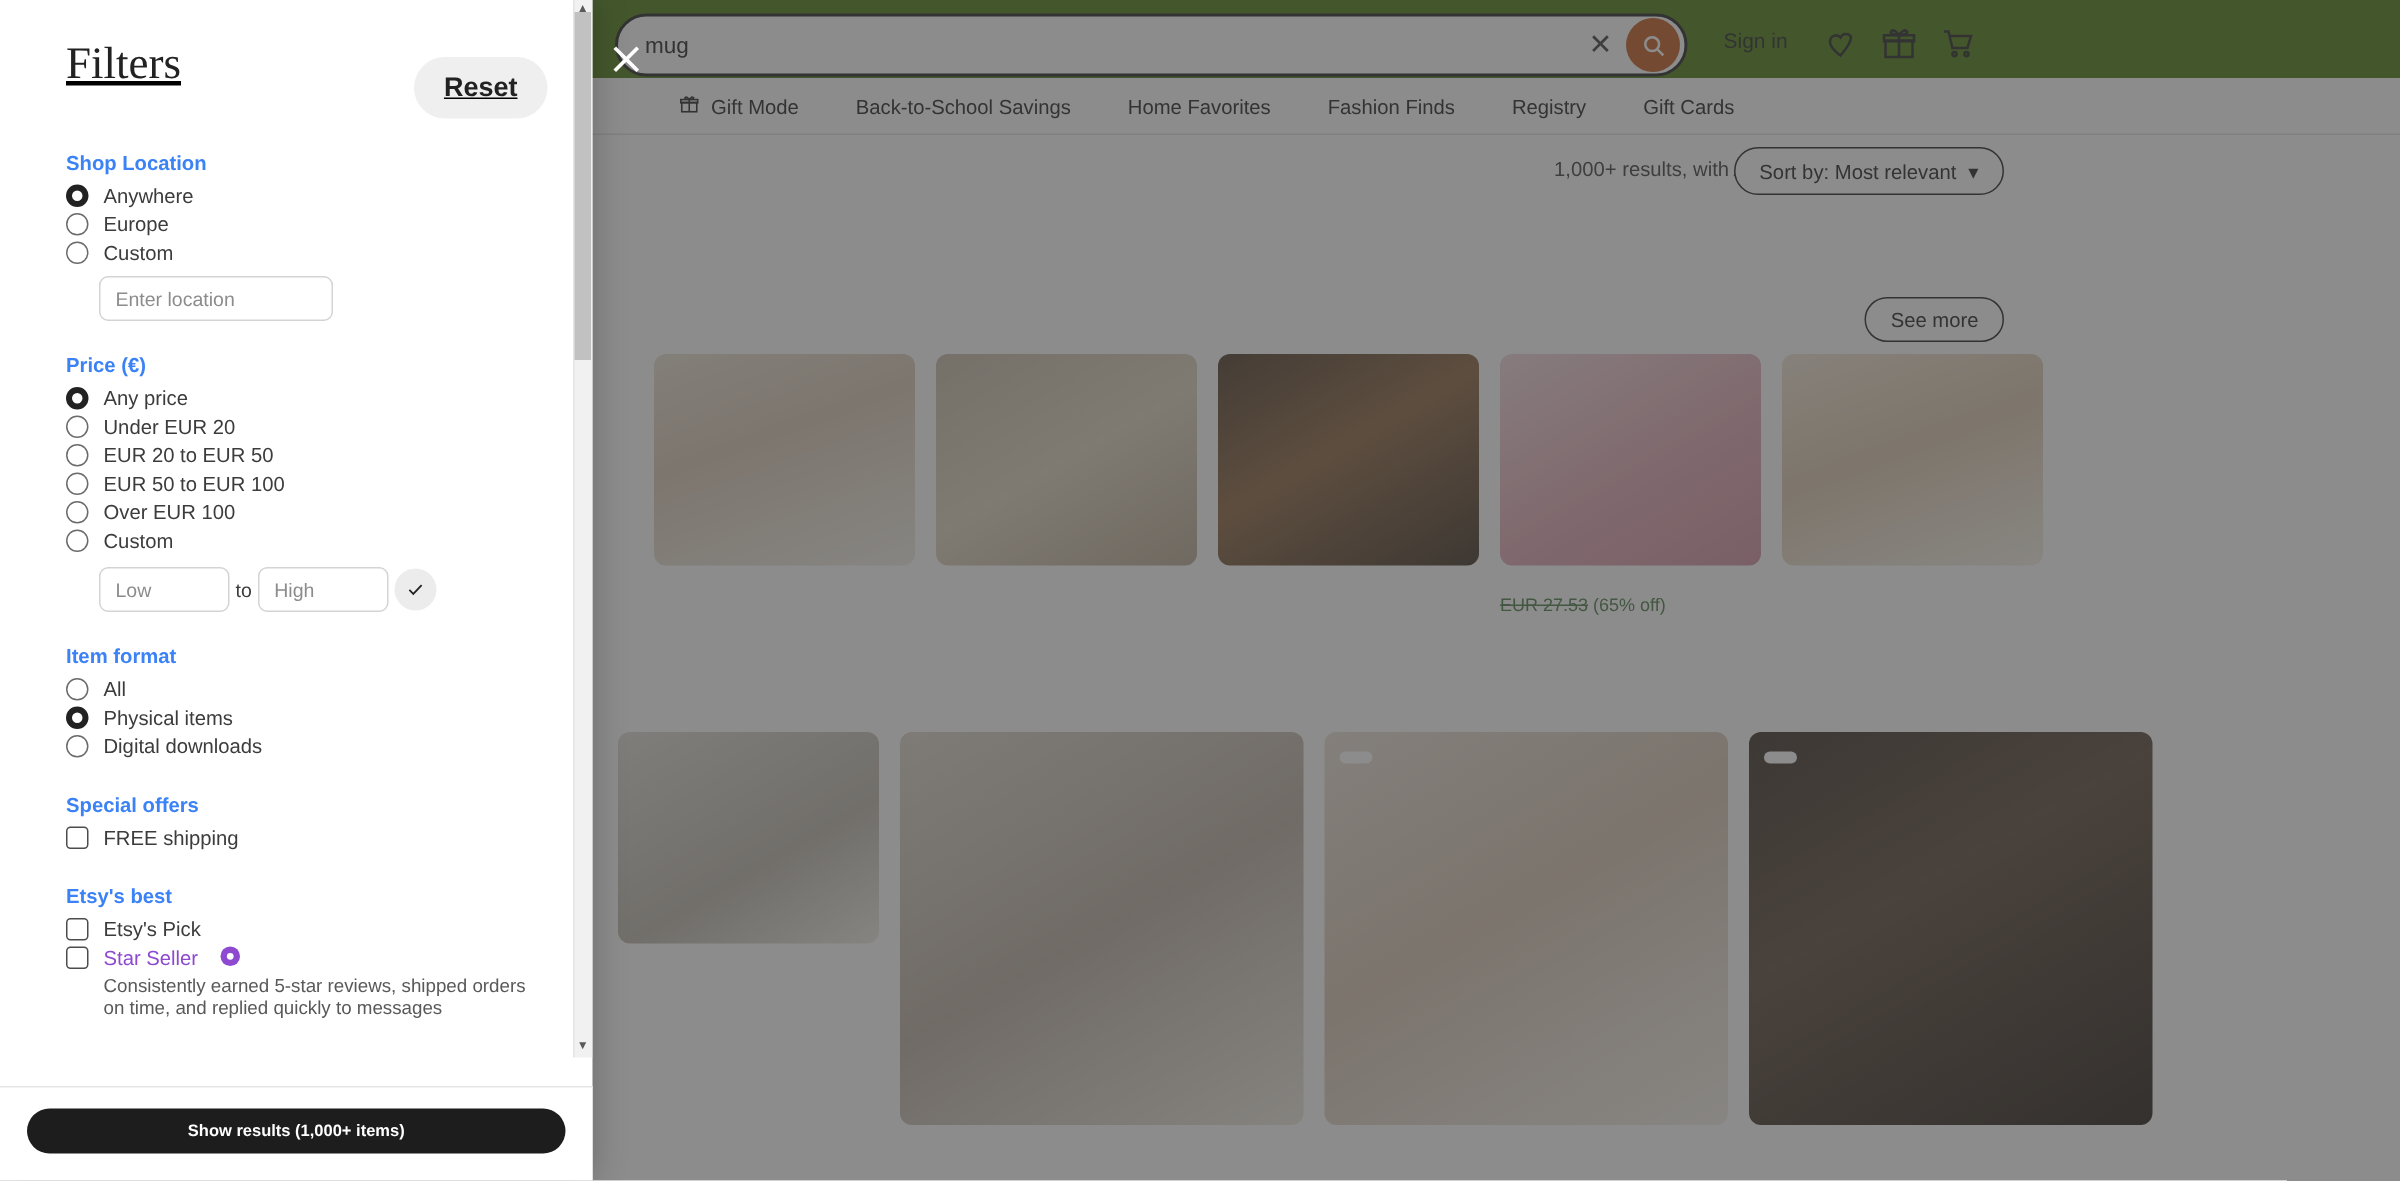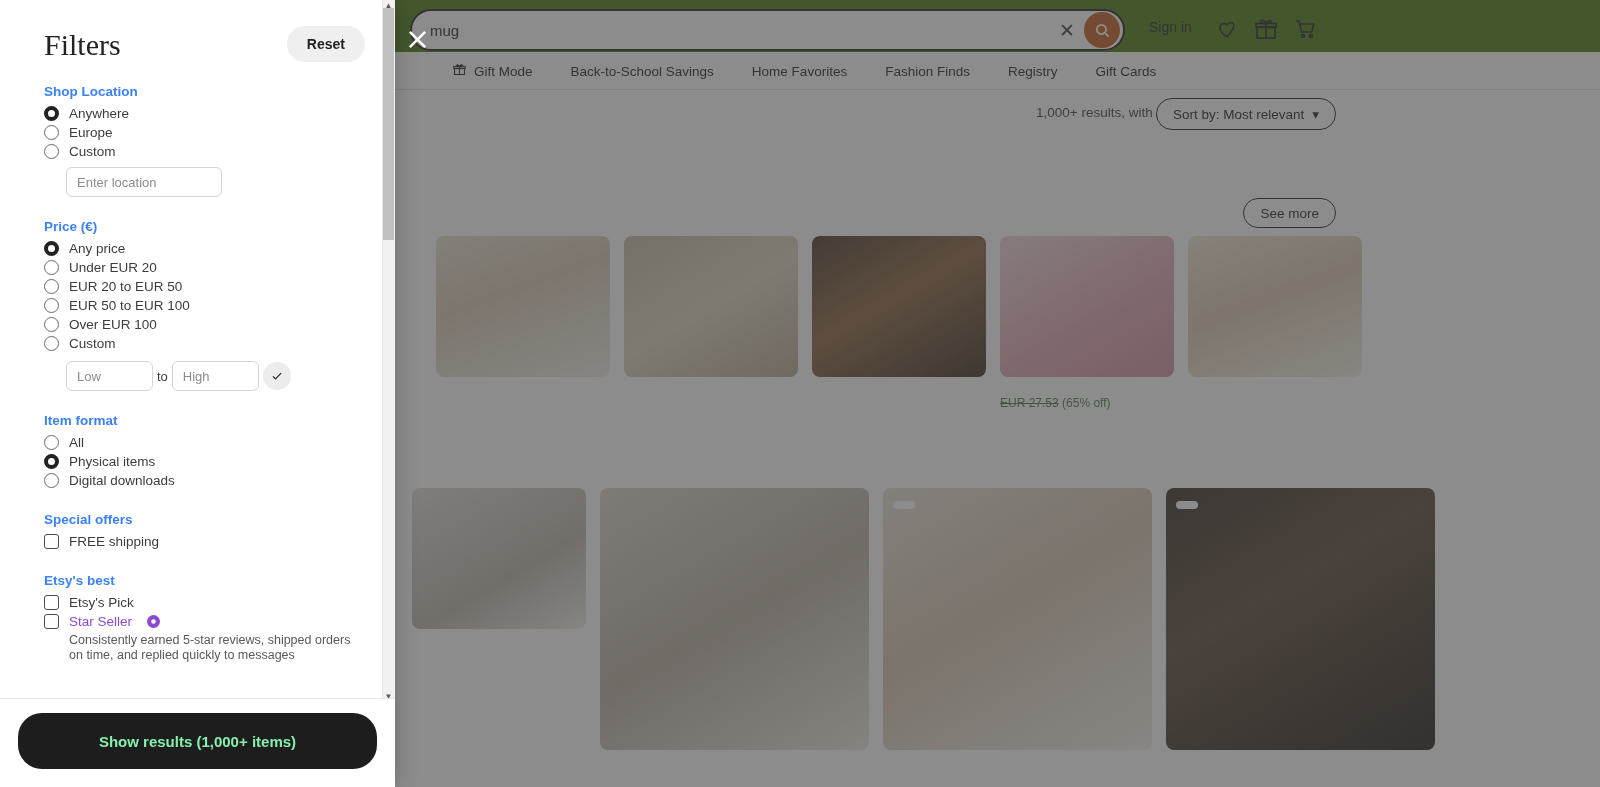--- a/index.html
+++ b/index.html
@@ -109,30 +109,31 @@
 
   
   .modal {
     position: absolute; left: 0; top: 0; width: 395px; height: 787px;
     background: #fff; box-shadow: 0 0 22px rgba(0,0,0,0.22);
     display: flex; flex-direction: column;
   }
   .modal-scroll {
     flex: 1; overflow: hidden; position: relative; padding: 26px 30px 10px 44px;
   }
-  .mtitle-row { display: flex; align-items: flex-end; justify-content: space-between; }
+  .mtitle-row { display: flex; align-items: flex-start; justify-content: space-between; text-decoration: underline; }
   .mtitle { font-family: "Liberation Serif", serif; font-size: 30px; color: #222; font-weight: 400; line-height: 34px; }
   .resetbtn {
     background: #efefef; border: 0; border-radius: 22px; padding: 10px 20px;
-    font-size: 14px; font-weight: bold; color: #222; cursor: pointer;
-    font-family: "Liberation Sans", sans-serif;
+    font-size: 18px; font-weight: bold; color: #222; cursor: pointer;
+    font-family: "Liberation Sans", sans-serif;
+    margin-top: 12px;
   }
   .sect { margin-top: 22px; }
   .sect-title { font-size: 13.5px; font-weight: bold; color: #3b82f6; margin-bottom: 5px; }
-  .opt { display: flex; align-items: center; gap: 10px; padding: 2px 0; cursor: pointer; }
+  .opt { display: flex; align-items: flex-start; gap: 10px; padding: 2px 0; cursor: pointer; }
   .radio {
     width: 15px; height: 15px; border-radius: 50%; border: 1.8px solid #6b6b6b;
     flex: 0 0 15px; background: #fff;
   }
   .radio.on { border: 4.5px solid #222; }
   .opt-lab { font-size: 13.5px; color: #3c3c3c; }
   .cb {
     width: 15px; height: 15px; border-radius: 3px; border: 1.6px solid #4c4c4c;
     flex: 0 0 15px; background: #fff;
   }
@@ -158,22 +159,22 @@
   .ssbadge {
     width: 13px; height: 13px; border-radius: 50%; background: #8d4ad1;
     display: inline-flex; align-items: center; justify-content: center; margin-left: 5px;
     vertical-align: -2px;
   }
   .hint { font-size: 12.5px; color: #595959; margin: 2px 0 0 25px; line-height: 15px; max-width: 305px; }
   .modal-footer {
     border-top: 1px solid #e6e6e6; padding: 14px 18px 18px 18px; background: #fff;
   }
   .showbtn {
-    width: 100%; height: 56px; border: 0; border-radius: 24px; background: #1d1d1d;
-    color: #86efac; font-size: 15px; font-weight: bold; cursor: pointer;
+    width: 100%; height: 30px; border: 0; border-radius: 24px; background: #1d1d1d;
+    color: #ffffff; font-size: 11px; font-weight: bold; cursor: pointer;
     font-family: "Liberation Sans", sans-serif;
   }
   
   .mscroll-track {
     position: absolute; right: 0; top: 0; width: 13px; height: 705px;
     background: #f1f1f1; border-left: 1px solid #e4e4e4;
   }
   .mscroll-thumb {
     position: absolute; right: 1px; top: 8px; width: 11px; height: 232px;
     background: #c1c1c1; border-radius: 0;

